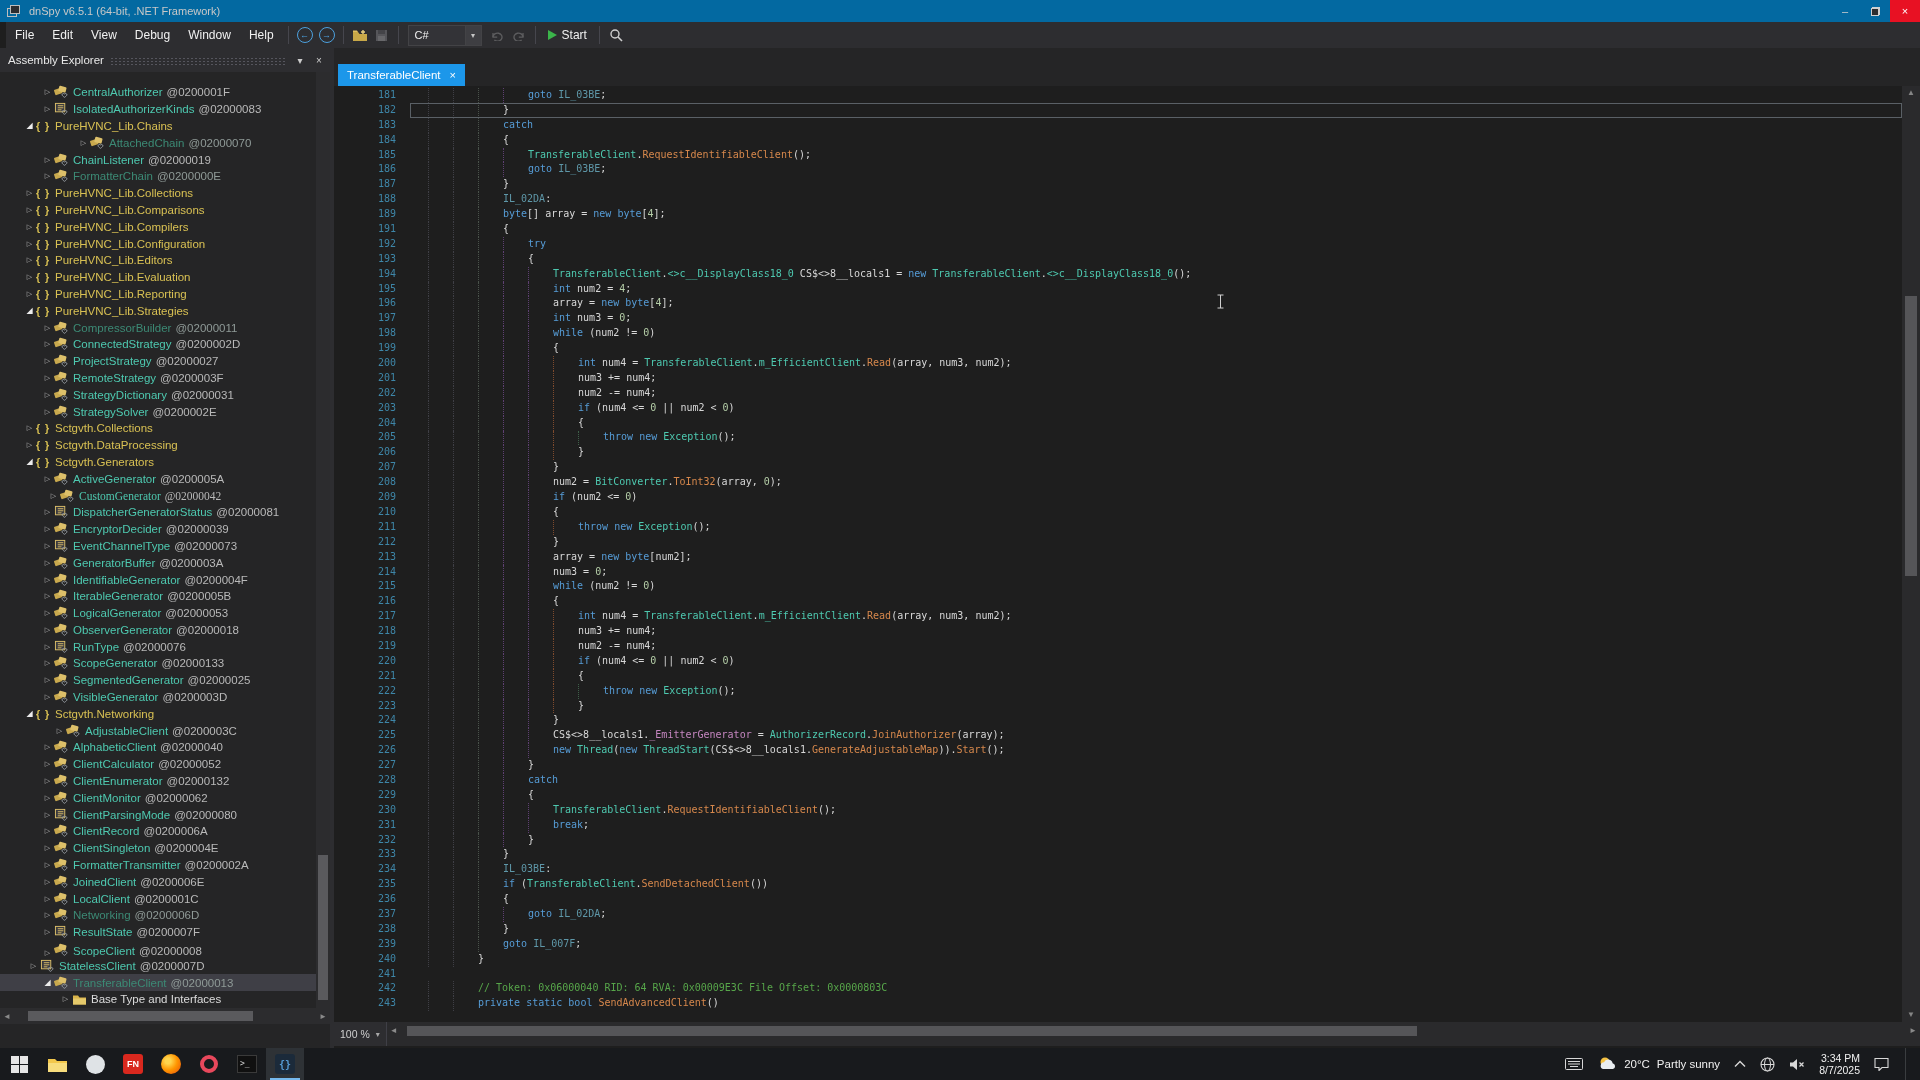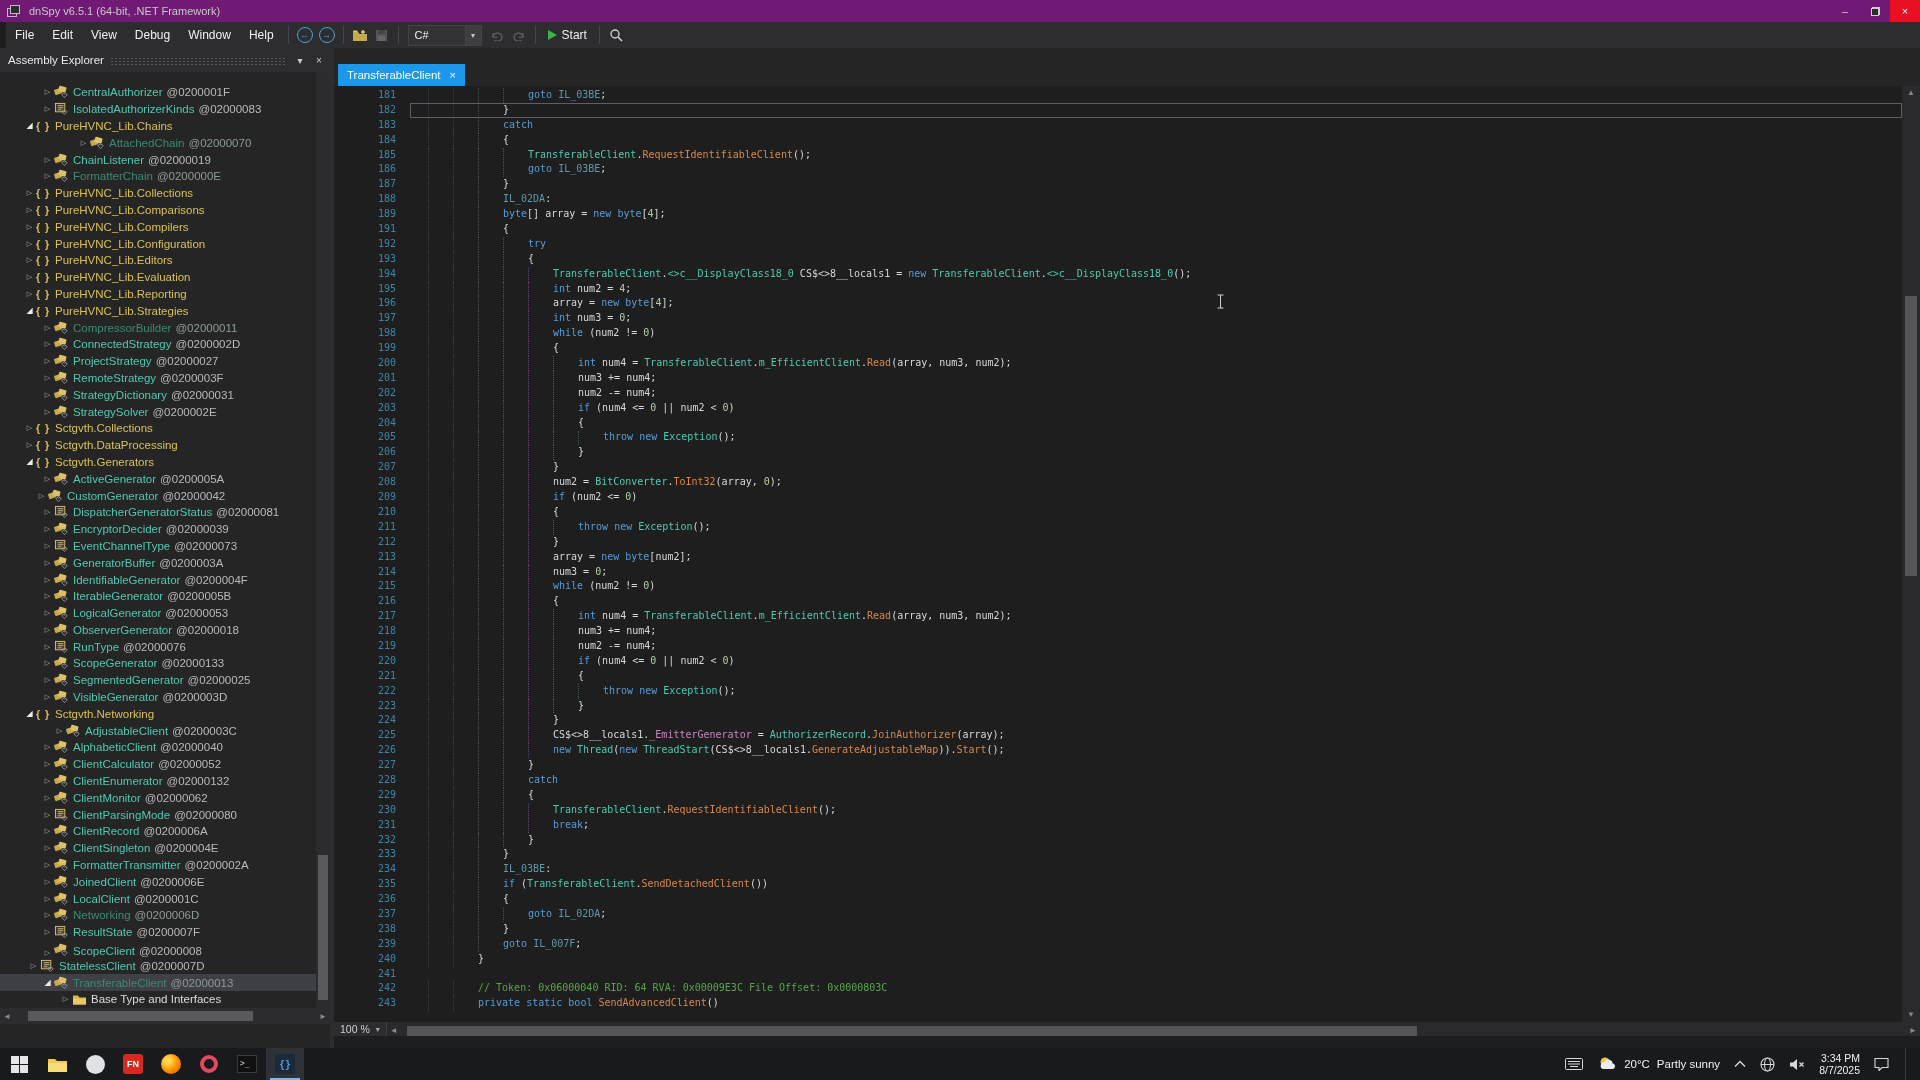--- a/index.html
+++ b/index.html
@@ -1,18 +1,18 @@
 <!DOCTYPE html>
 <html><head>
 <meta charset="utf-8">
 <style>
   html,body{margin:0;padding:0;width:1920px;height:1080px;overflow:hidden;background:#1e1e1e;
     font-family:"Liberation Sans",sans-serif;-webkit-font-smoothing:antialiased;}
   
-  #titlebar{position:absolute;top:0;left:0;width:1920px;height:22px;background:#701a75;color:#c8c8c8;
+  #titlebar{position:absolute;top:0;left:0;width:1920px;height:22px;background:#0369a1;color:#c8c8c8;
     font-size:11px;display:flex;align-items:center;}
   #app-ico{width:14px;height:12px;margin:0 8px 0 7px;position:relative;}
   #app-ico i{position:absolute;border:1px solid #bdbdbd;width:8px;height:7px;display:block;}
   #app-ico i:nth-child(1){left:0;top:3px;}
   #app-ico i:nth-child(2){left:3px;top:0;background:#2d2d30;}
   #caption-btns{margin-left:auto;display:flex;height:22px;}
   .cap-btn{width:30px;height:22px;display:flex;align-items:center;justify-content:center;color:#d0d0d0;font-size:11px;}
   .cap-close{background:#e81123;color:#fff;}
   .restore-glyph{position:relative;width:9px;height:9px;}
   .restore-glyph i{position:absolute;border:1px solid #d0d0d0;width:6px;height:6px;}
@@ -85,21 +85,21 @@
   .tk-m{color:#d7884c;}
   .tk-lbl{color:#5e97a8;}
   .tk-num{color:#b5cea8;}
   .tk-cm{color:#57a64a;}
   .tk-fld{color:#c586c0;}
   .tk-sf{color:#4ec9b0;}
   .tk-pl{color:#d8d8d8;}
   #code-vsb{position:absolute;right:0;top:38px;width:18px;height:936px;background:#2a2a2c;}
   #code-vsb .arr{position:absolute;left:0;width:18px;height:14px;color:#858585;font-size:8px;text-align:center;line-height:14px;}
   #code-vsb .thumb{position:absolute;left:3px;width:12px;top:210px;height:280px;background:#555558;}
-  #editor-bottom{position:absolute;left:0;top:974px;width:1586px;height:14px;background:#2a2a2c;display:flex;align-items:center;}
+  #editor-bottom{position:absolute;left:0;top:974px;width:1586px;height:24px;background:#2a2a2c;display:flex;align-items:center;}
   #zoomctl{display:flex;align-items:center;height:100%;color:#cfcfcf;font-size:10.5px;padding:0 6px;gap:6px;background:#2d2d30;border-right:1px solid #3f3f46;}
   #zoomctl .dd{font-size:8px;color:#a9a9a9;}
   #code-hsb{flex:1;height:100%;position:relative;}
   #code-hsb .arr{position:absolute;top:0;width:14px;height:18px;color:#8a8a8a;font-size:8px;text-align:center;line-height:18px;}
   #code-hsb .thumb{position:absolute;left:20px;top:4px;height:10px;width:1010px;background:#555558;}
   
   #ibeam{position:absolute;left:1216px;top:294px;color:#cfcfcf;}
   
   #taskbar{position:absolute;left:0;top:1048px;width:1920px;height:32px;background:#181a1d;display:flex;align-items:center;}
   .tb-btn{width:38px;height:32px;display:flex;align-items:center;justify-content:center;position:relative;flex:none;}
@@ -427,21 +427,21 @@
           <span class="ticon">
             <svg width="15" height="14" viewBox="0 0 16 15">
               <rect x="0.5" y="4" width="8" height="6" rx="1" transform="rotate(-18 4.5 7)" fill="#c9a94e"></rect>
               <rect x="5" y="1.5" width="8" height="6" rx="1" transform="rotate(14 9 4.5)" fill="#ddc06a"></rect>
               <path d="M11.2 9.6c.9-1 2.6-.4 2.6.8 0 1-1.4 2-2.6 2.8-1.2-.8-2.6-1.8-2.6-2.8 0-1.2 1.7-1.8 2.6-.8z" fill="none" stroke="#9aa0a6" stroke-width="1"></path>
             </svg>
           </span>
           <span class="tl-cls">ActiveGenerator</span>
           <span class="taddr">@0200005A</span>
         </div>
-        <div class="trow" style="padding-left: 36px;">
+        <div class="trow" style="padding-left: 48px; font-family: Liberation Serif, serif;">
           <span class="exp">▷</span>
           <span class="ticon">
             <svg width="15" height="14" viewBox="0 0 16 15">
               <rect x="0.5" y="4" width="8" height="6" rx="1" transform="rotate(-18 4.5 7)" fill="#c9a94e"></rect>
               <rect x="5" y="1.5" width="8" height="6" rx="1" transform="rotate(14 9 4.5)" fill="#ddc06a"></rect>
               <path d="M11.2 9.6c.9-1 2.6-.4 2.6.8 0 1-1.4 2-2.6 2.8-1.2-.8-2.6-1.8-2.6-2.8 0-1.2 1.7-1.8 2.6-.8z" fill="none" stroke="#9aa0a6" stroke-width="1"></path>
             </svg>
           </span>
           <span class="tl-cls">CustomGenerator</span>
           <span class="taddr">@02000042</span>

